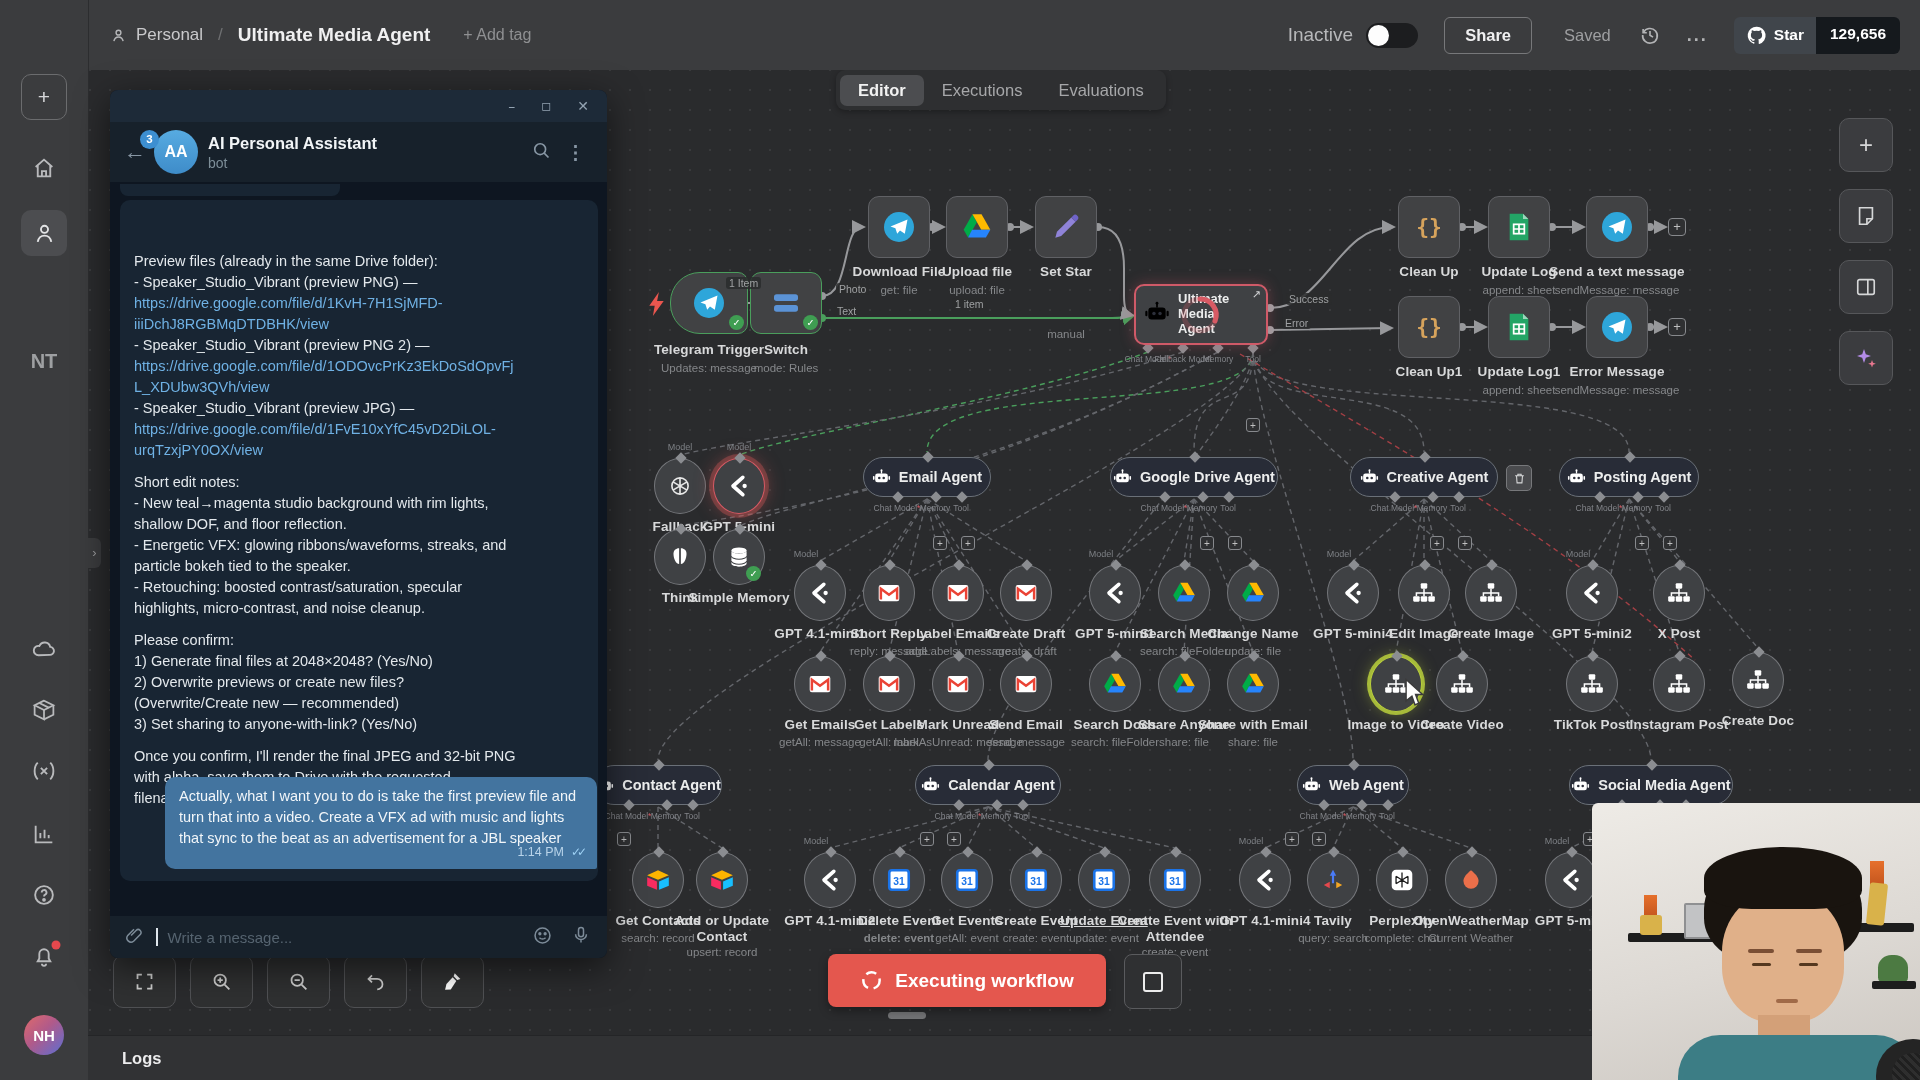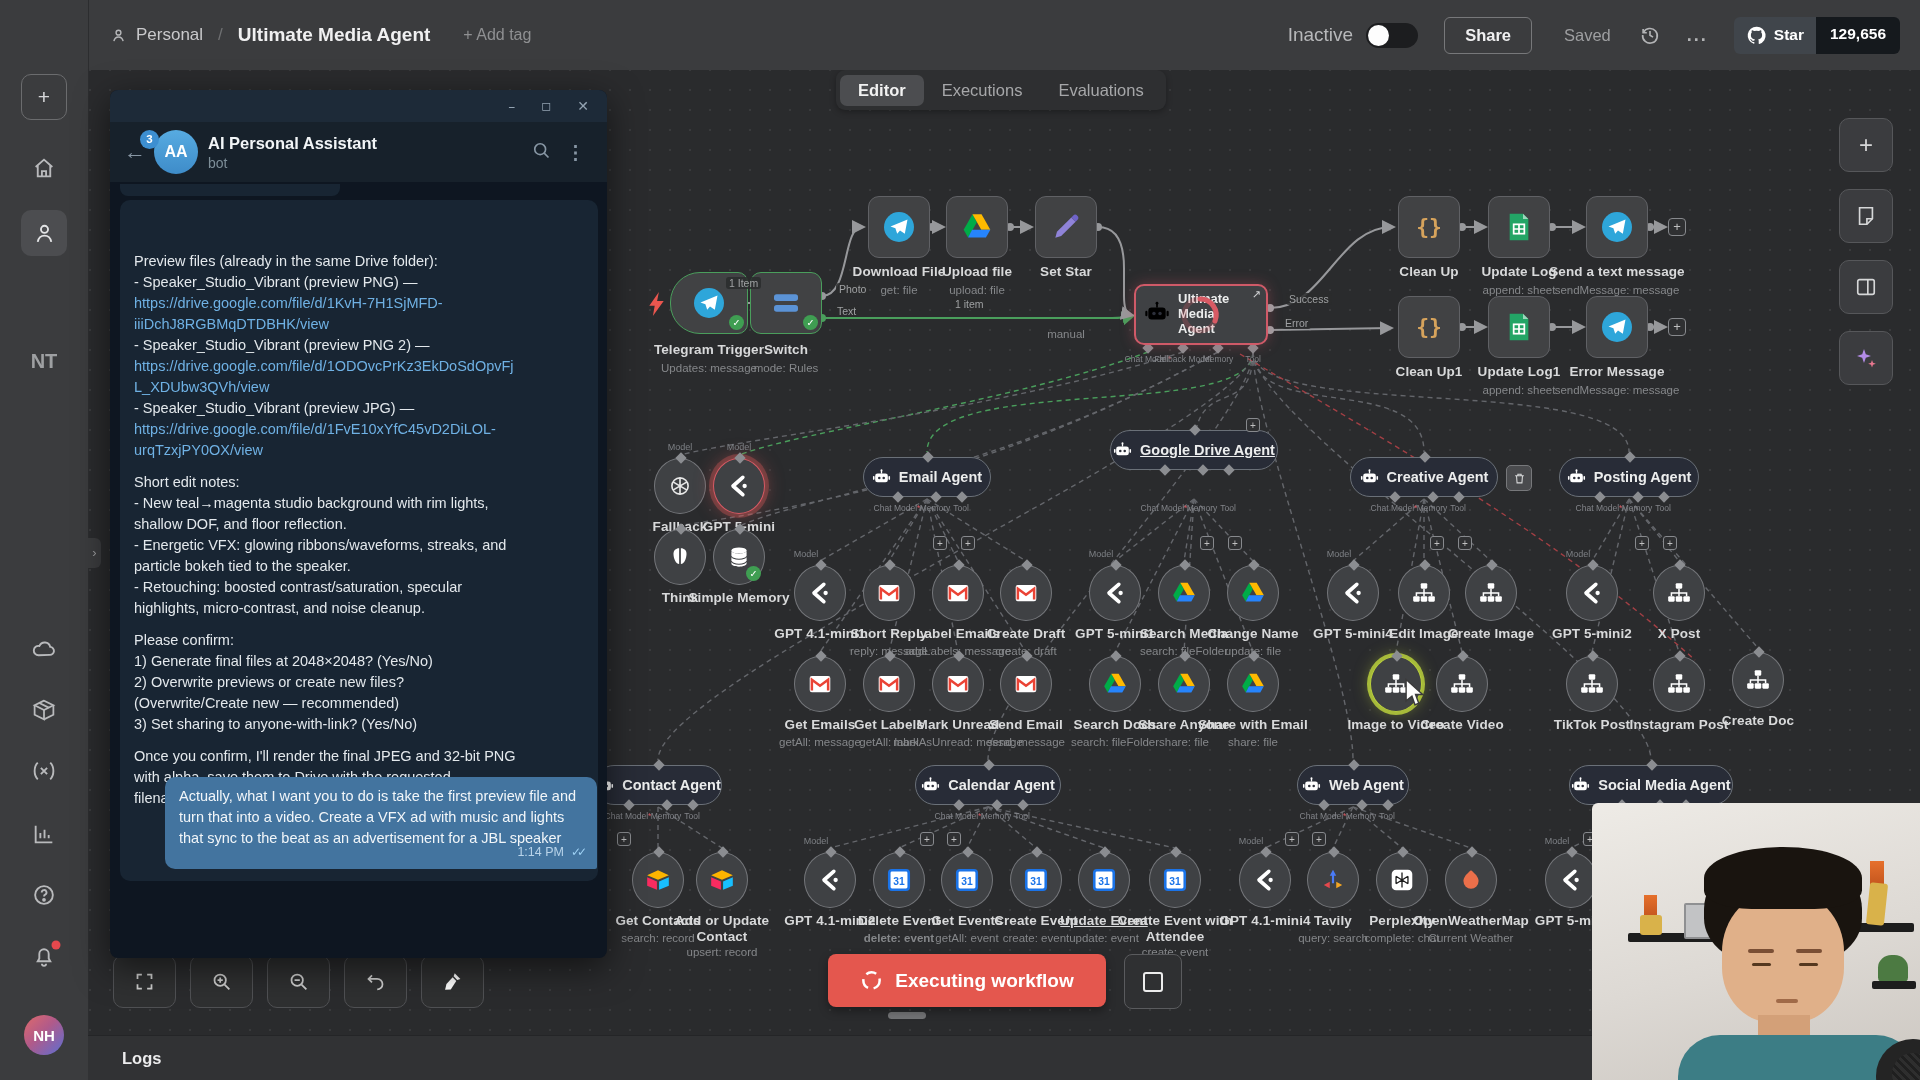--- a/index.html
+++ b/index.html
@@ -350,21 +350,21 @@
         <span class="diamond" style="left: 60px; top: -5px;"></span>
         <span class="diamond" style="left: 30px; bottom: -5px;"></span>
         <span class="diamond" style="left: 68px; bottom: -5px;"></span>
         <span class="diamond" style="left: 94px; bottom: -5px;"></span>
       </div>
       <div class="portlbl" style="left:897px;top:503px;">Chat Model<span class="ast">*</span></div>
       <div class="portlbl" style="left:935px;top:503px;">Memory</div>
       <div class="portlbl" style="left:961px;top:503px;">Tool</div>
       <div class="plusbox" style="left:933px;top:536px;">+</div>
       <div class="plusbox" style="left:961px;top:536px;">+</div>
-      <div class="pill" style="left:1110px;top:430px;width:168px;text-decoration:underline;">
+      <div class="pill" style="left:1110px;top:457px;width:168px;">
         <svg viewBox="0 0 24 24" fill="#fff">
           <rect x="4" y="7" width="16" height="11" rx="3"></rect>
           <circle cx="9.2" cy="12.5" r="1.6" fill="#2c2f3a"></circle>
           <circle cx="14.8" cy="12.5" r="1.6" fill="#2c2f3a"></circle>
           <rect x="11.2" y="3.5" width="1.6" height="3.5"></rect>
           <circle cx="12" cy="3" r="1.3"></circle>
           <rect x="1.2" y="10" width="2" height="5" rx="1"></rect>
           <rect x="20.8" y="10" width="2" height="5" rx="1"></rect>
         </svg>
         <span>Google Drive Agent</span>
@@ -1127,20 +1127,40 @@
       <div class="bub-in" id="bub-in" style="top:18px;">
         <div id="in-lines"><div>Preview files (already in the same Drive folder):</div><div>- Speaker_Studio_Vibrant (preview PNG) —</div><div class="lnk">https://drive.google.com/file/d/1KvH-7H1SjMFD-</div><div class="lnk">iiiDchJ8RGBMqDTDBHK/view</div><div>- Speaker_Studio_Vibrant (preview PNG 2) —</div><div class="lnk">https://drive.google.com/file/d/1ODOvcPrKz3EkDoSdOpvFj</div><div class="lnk">L_XDUbw3QVh/view</div><div>- Speaker_Studio_Vibrant (preview JPG) —</div><div class="lnk">https://drive.google.com/file/d/1FvE10xYfC45vD2DiLOL-</div><div class="lnk">urqTzxjPY0OX/view</div><div class="gapline"></div><div>Short edit notes:</div><div>- New teal→magenta studio background with rim lights,</div><div>shallow DOF, and floor reflection.</div><div>- Energetic VFX: glowing ribbons/waveforms, streaks, and</div><div>particle bokeh tied to the speaker.</div><div>- Retouching: boosted contrast/saturation, specular</div><div>highlights, micro-contrast, and noise cleanup.</div><div class="gapline"></div><div>Please confirm:</div><div>1) Generate final files at 2048×2048? (Yes/No)</div><div>2) Overwrite previews or create new files?</div><div>(Overwrite/Create new — recommended)</div><div>3) Set sharing to anyone-with-link? (Yes/No)</div><div class="gapline"></div><div>Once you confirm, I'll render the final JPEG and 32-bit PNG</div><div>with alpha, save them to Drive with the requested</div><div>filenames, set sharing, and return the final links.</div></div>
         <div class="msgtime">1:12 PM</div>
       </div>
       <div class="bub-out" id="bub-out" style="top:595px;">
         <span>Actually, what I want you to do is take the first preview file and turn that into a video. Create a VFX ad with music and lights that sync to the beat as an advertisement for a JBL speaker</span>
         <div class="msgtime">
           <span>1:14 PM</span>&nbsp;&nbsp;<span class="tick">✓✓</span>
         </div>
       </div>
+    </div>
+    <div id="tg-input">
+      <span style="margin-left:14px;">
+        <svg width="20" height="20" viewBox="0 0 24 24" fill="none" stroke="#7c8b98" stroke-width="1.8">
+            <path d="M8.5 12.5l6-6a3.5 3.5 0 0 1 5 5l-8 8a5 5 0 0 1-7-7l7.5-7.5"></path>
+          </svg></span>
+      <span class="caret" style="margin-left:12px;"></span>
+      <span class="ph">Write a message...</span>
+      <span style="margin-left:auto;">
+        <svg width="21" height="21" viewBox="0 0 24 24" fill="none" stroke="#7c8b98" stroke-width="1.8">
+            <circle cx="12" cy="12" r="8.5"></circle>
+            <circle cx="9" cy="10" r="1" fill="#7c8b98"></circle>
+            <circle cx="15" cy="10" r="1" fill="#7c8b98"></circle>
+            <path d="M8.5 14.5a5 5 0 0 0 7 0"></path>
+          </svg></span>
+      <span style="margin:0 16px 0 18px;">
+        <svg width="20" height="20" viewBox="0 0 24 24" fill="none" stroke="#7c8b98" stroke-width="1.8">
+            <rect x="9" y="3" width="6" height="11" rx="3"></rect>
+            <path d="M5.5 11a6.5 6.5 0 0 0 13 0M12 17.5V21"></path>
+          </svg></span>
     </div>
   </div>
 
   <div id="video">
     <div class="abs" style="left:36px;top:130px;width:118px;height:9px;background:#1d1d1d;border-radius:2px;"></div>
     <div class="abs" style="left:52px;top:92px;width:13px;height:24px;background:linear-gradient(180deg,#e6702c,#c2541d);"></div>
     <div class="abs" style="left:48px;top:112px;width:22px;height:20px;background:#d9b24a;border-radius:3px;"></div>
     <div class="abs" style="left:92px;top:100px;width:26px;height:32px;background:#c2c3c5;border:2px solid #8f9092;border-radius:2px;"></div>
     <div class="abs" style="left:262px;top:120px;width:60px;height:9px;background:#1d1d1d;border-radius:2px;"></div>
     <div class="abs" style="left:278px;top:58px;width:14px;height:26px;background:linear-gradient(180deg,#e6702c,#c2541d);"></div>

